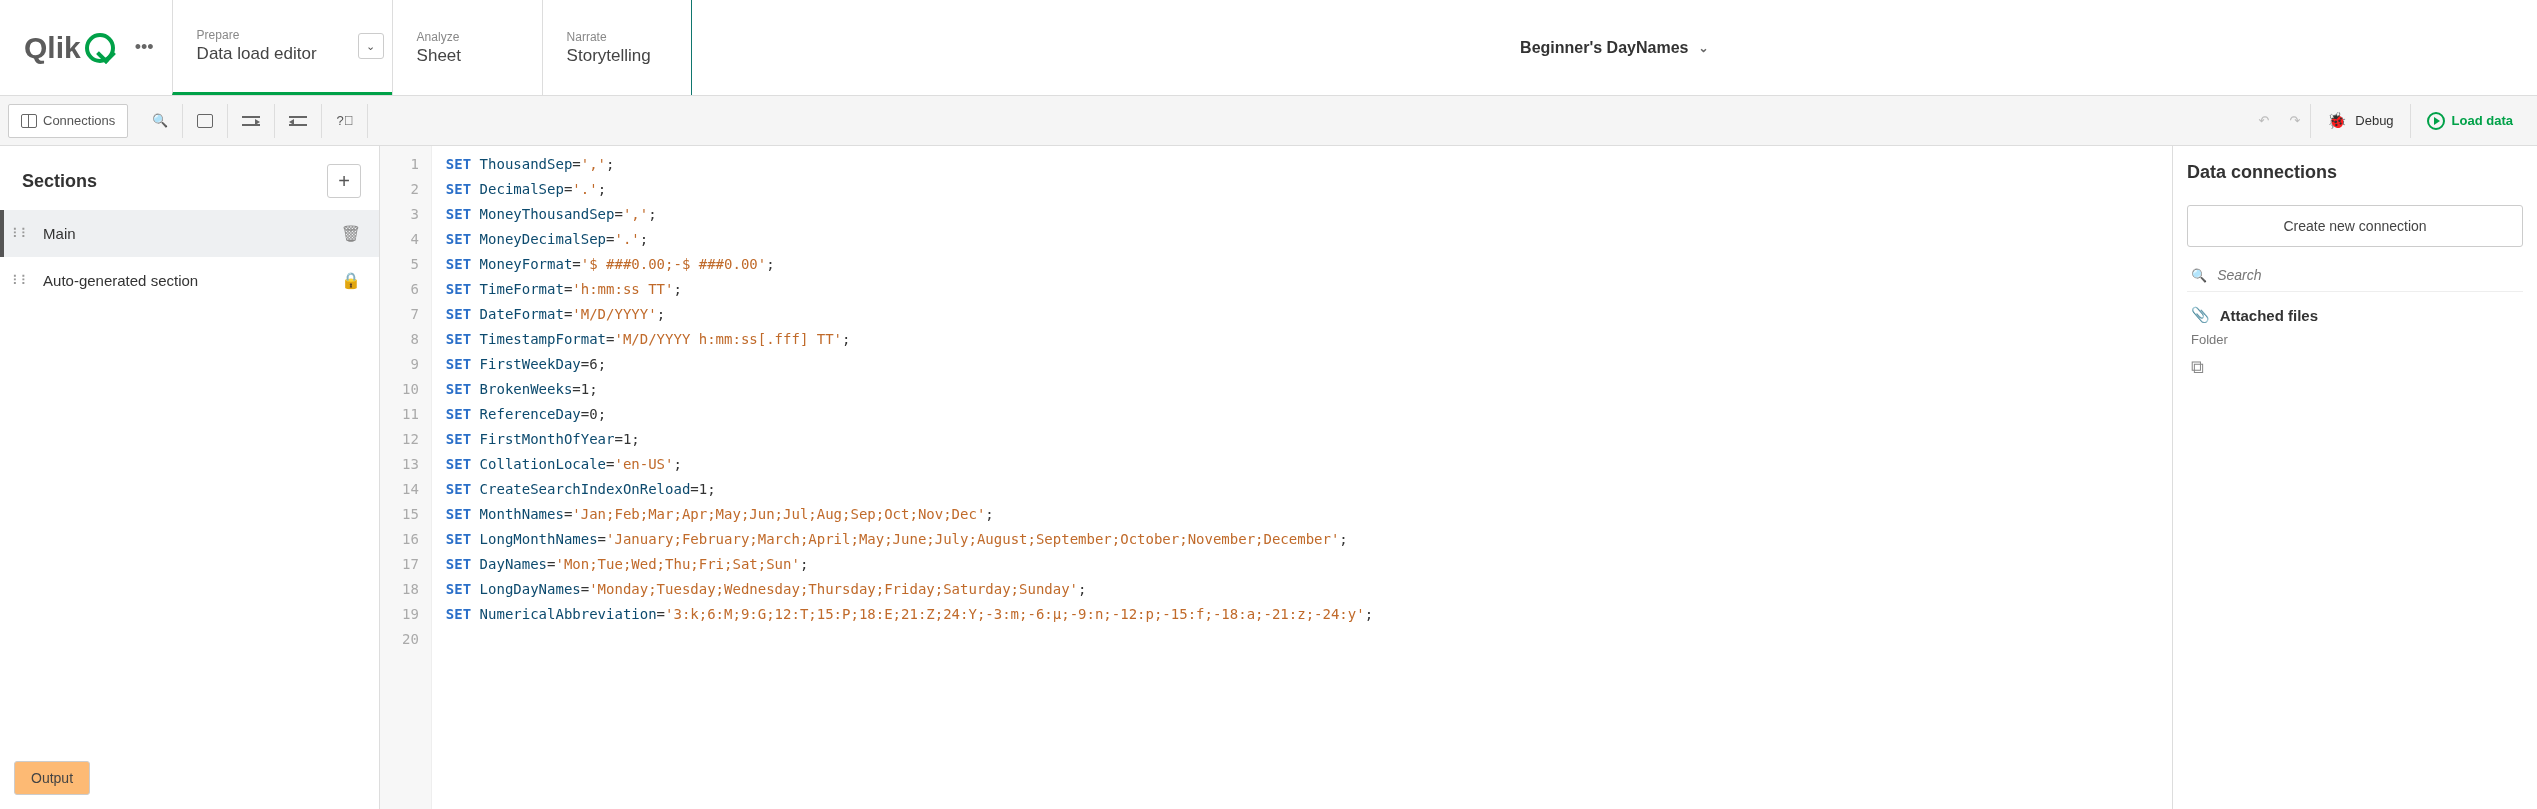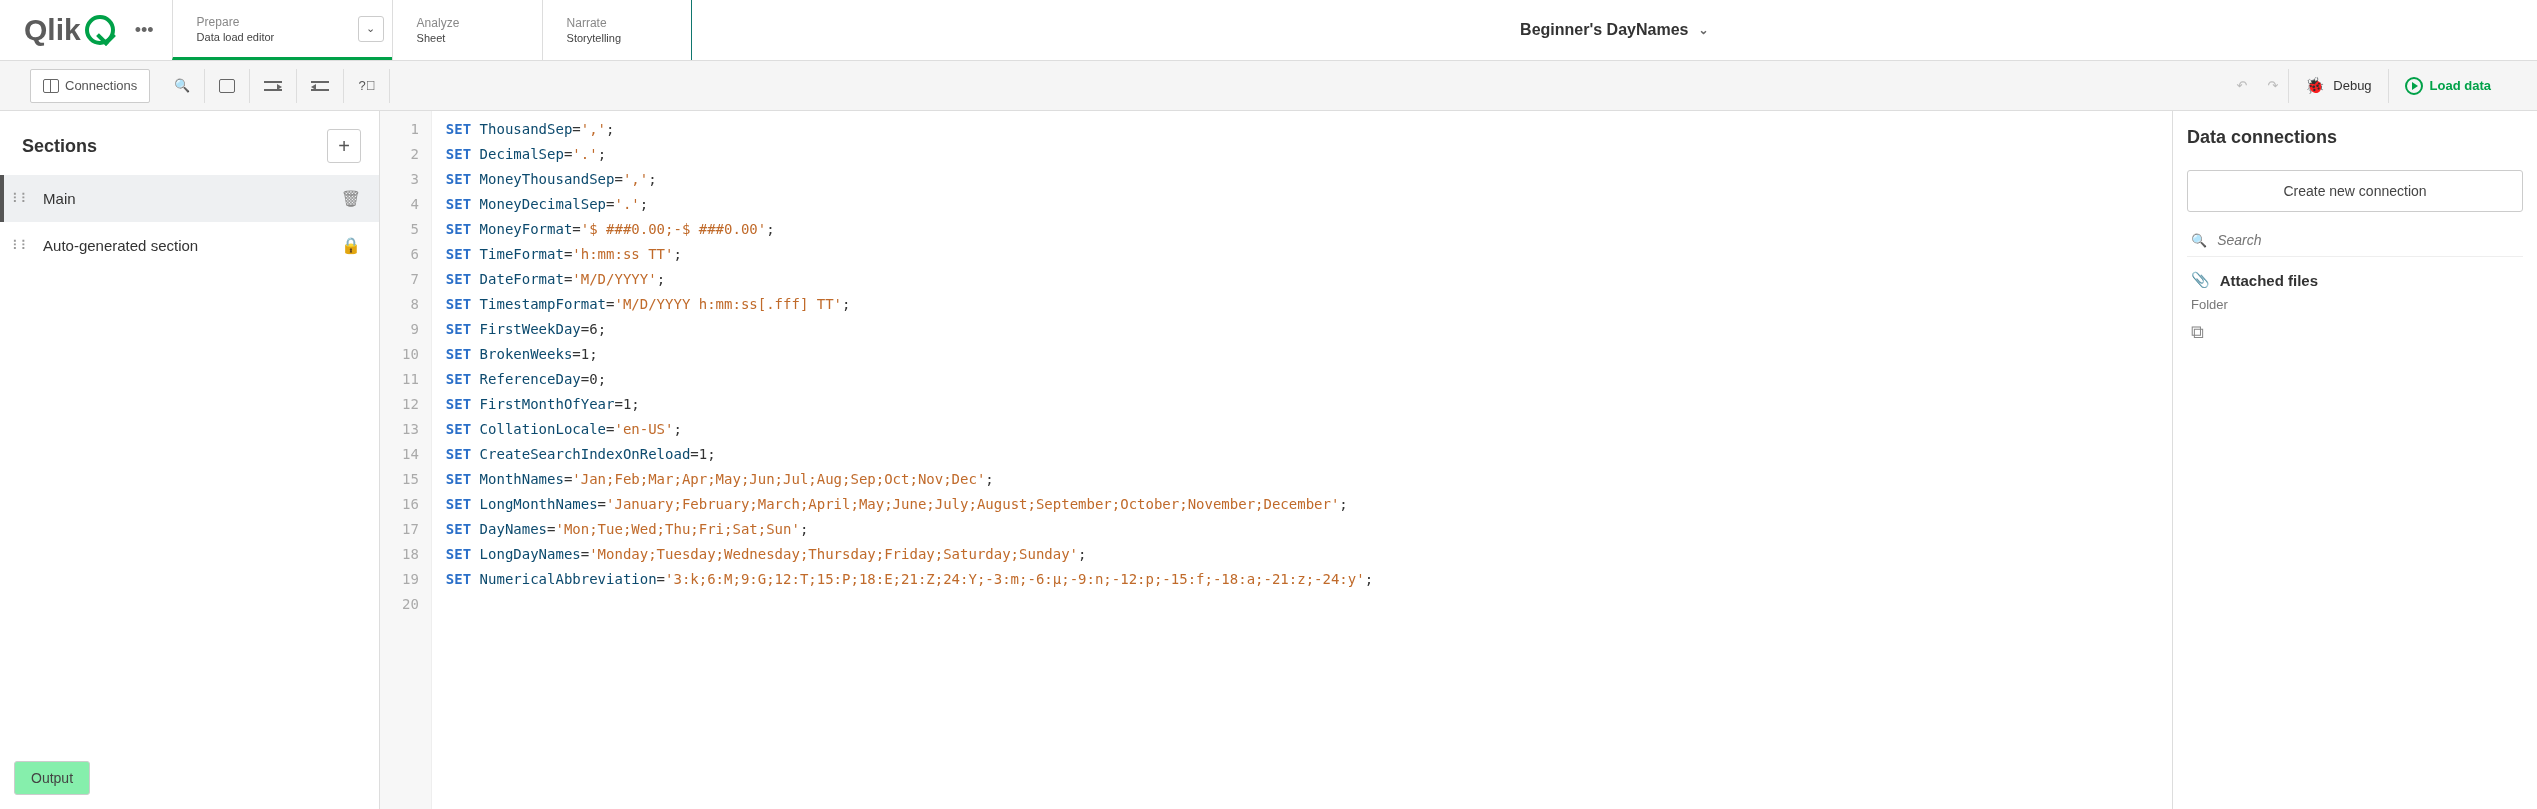--- a/index.html
+++ b/index.html
@@ -1,36 +1,36 @@
 <!DOCTYPE html>
 <html><head>
 <meta charset="utf-8">
 <style>
 * { box-sizing: border-box; margin: 0; padding: 0; }
 body { font-family: -apple-system, "Segoe UI", Arial, sans-serif; font-size: 13px; color: #333; background: #fff; width: 2537px; }
 
 
-.header { display: flex; align-items: stretch; height: 61px; border-bottom: 1px solid #ddd; }
+.header { display: flex; align-items: stretch; height: 96px; border-bottom: 1px solid #ddd; }
 .logo-area { display: flex; align-items: center; padding: 0 12px 0 24px; gap: 14px; }
 .logo { font-size: 30px; font-weight: 700; color: #5c5c5c; display: flex; align-items: center; gap: 4px; }
 .logo .q-icon { width: 30px; height: 30px; border: 4px solid #00a148; border-radius: 50%; position: relative; }
 .logo .q-icon::after { content: ""; position: absolute; right: -2px; bottom: -2px; width: 10px; height: 10px; border-right: 4px solid #00a148; border-bottom: 4px solid #00a148; transform: rotate(45deg); }
 .kebab { font-size: 18px; color: #666; cursor: pointer; padding: 6px; }
 .nav-tabs { display: flex; justify-content: space-between; }
 .nav-tab { padding: 12px 24px; border-left: 1px solid #ddd; display: flex; flex-direction: column; justify-content: center; min-width: 150px; position: relative; cursor: pointer; }
 .nav-tab.last-tab { border-right: 1px solid #0f766e; }
 .nav-tab .small { font-size: 12px; color: #888; margin-bottom: 2px; }
-.nav-tab .big { font-size: 11px; color: #444; }
+.nav-tab .big { font-size: 17px; color: #444; }
 .nav-tab.active { border-bottom: 3px solid #00a148; }
 .nav-dropdown { position: absolute; right: 8px; top: 50%; transform: translateY(-50%); width: 26px; height: 26px; border: 1px solid #ccc; border-radius: 3px; display: flex; align-items: center; justify-content: center; font-size: 11px; color: #555; }
 .center-title { flex: 1; display: flex; align-items: center; justify-content: center; gap: 10px; font-size: 16px; font-weight: 600; color: #333; }
 .center-title .chev { font-size: 12px; color: #666; }
 
 
-.toolbar { display: flex; align-items: center; height: 50px; background: #f5f5f5; border-bottom: 1px solid #ddd; padding: 0 30px; gap: 0; }
+.toolbar { display: flex; align-items: center; height: 50px; background: #f5f5f5; border-bottom: 1px solid #ddd; padding: 0 8px; gap: 0; }
 .toolbar .btn { height: 34px; padding: 0 12px; display: flex; align-items: center; gap: 6px; cursor: pointer; color: #555; font-size: 13px; border-right: 1px solid #ddd; }
 .toolbar .btn.icon-only { padding: 0 14px; }
 .toolbar .btn.boxed { border: 1px solid #ccc; background: #fff; border-radius: 2px; margin-right: 10px; }
 .toolbar .spacer { flex: 1; }
 .toolbar .debug { display: flex; align-items: center; gap: 8px; padding: 0 16px; border-left: 1px solid #ddd; height: 34px; cursor: pointer; }
 .toolbar .load { display: flex; align-items: center; gap: 7px; padding: 0 16px; border-left: 1px solid #ddd; height: 34px; color: #00a148; font-weight: 600; cursor: pointer; }
 .toolbar .undo-redo { color: #bbb; padding: 0 10px; cursor: pointer; }
 .play-circle { width: 18px; height: 18px; border: 2px solid #00a148; border-radius: 50%; display: inline-flex; align-items: center; justify-content: center; }
 .play-circle::before { content: ""; border-left: 6px solid #00a148; border-top: 4px solid transparent; border-bottom: 4px solid transparent; margin-left: 2px; }
 .bug-icon { font-size: 16px; }
@@ -63,21 +63,21 @@
 .sidebar-right { width: 365px; border-left: 1px solid #ddd; padding: 16px 14px; }
 .sidebar-right h3 { font-size: 18px; font-weight: 600; margin-bottom: 22px; color: #333; }
 .conn-btn { width: 100%; height: 42px; border: 1px solid #ccc; border-radius: 3px; background: #fff; font-size: 14px; color: #444; cursor: pointer; margin-bottom: 12px; }
 .search-row { display: flex; align-items: center; gap: 10px; padding: 8px 4px; border-bottom: 1px solid #eee; color: #888; }
 .search-row input { border: none; outline: none; font-size: 14px; font-style: italic; color: #888; flex: 1; }
 .attached { display: flex; align-items: center; gap: 10px; padding: 14px 4px 6px; font-size: 15px; font-weight: 600; color: #333; }
 .folder-label { font-size: 13px; color: #777; padding: 2px 4px 10px; }
 .folder-icon { color: #888; font-size: 18px; padding: 0 4px; cursor: pointer; }
 
 
-.output-btn { position: fixed; left: 14px; bottom: 14px; border: 1px solid #ccc; background: #86efac; border-radius: 3px; padding: 8px 16px; font-size: 14px; color: #444; cursor: pointer; }
+.output-btn { position: fixed; left: 14px; bottom: 14px; border: 1px solid #ccc; background: #fdba74; border-radius: 3px; padding: 8px 16px; font-size: 14px; color: #444; cursor: pointer; }
 
 .ico-box { width: 16px; height: 14px; border: 1.5px solid #666; border-radius: 2px; position: relative; }
 .ico-box.split::after { content: ""; position: absolute; left: 40%; top: 0; bottom: 0; border-left: 1.5px solid #666; }
 .ico-indent { position: relative; width: 18px; height: 14px; }
 .ico-indent::before, .ico-indent::after { content: ""; position: absolute; left: 0; right: 0; height: 2px; background: #666; }
 .ico-indent::before { top: 2px; }
 .ico-indent::after { bottom: 2px; }
 .ico-indent .arr { position: absolute; top: 5px; width: 0; height: 0; border-top: 3px solid transparent; border-bottom: 3px solid transparent; }
 .ico-indent.right .arr { right: 0; border-left: 5px solid #666; }
 .ico-indent.left .arr { left: 0; border-right: 5px solid #666; }

